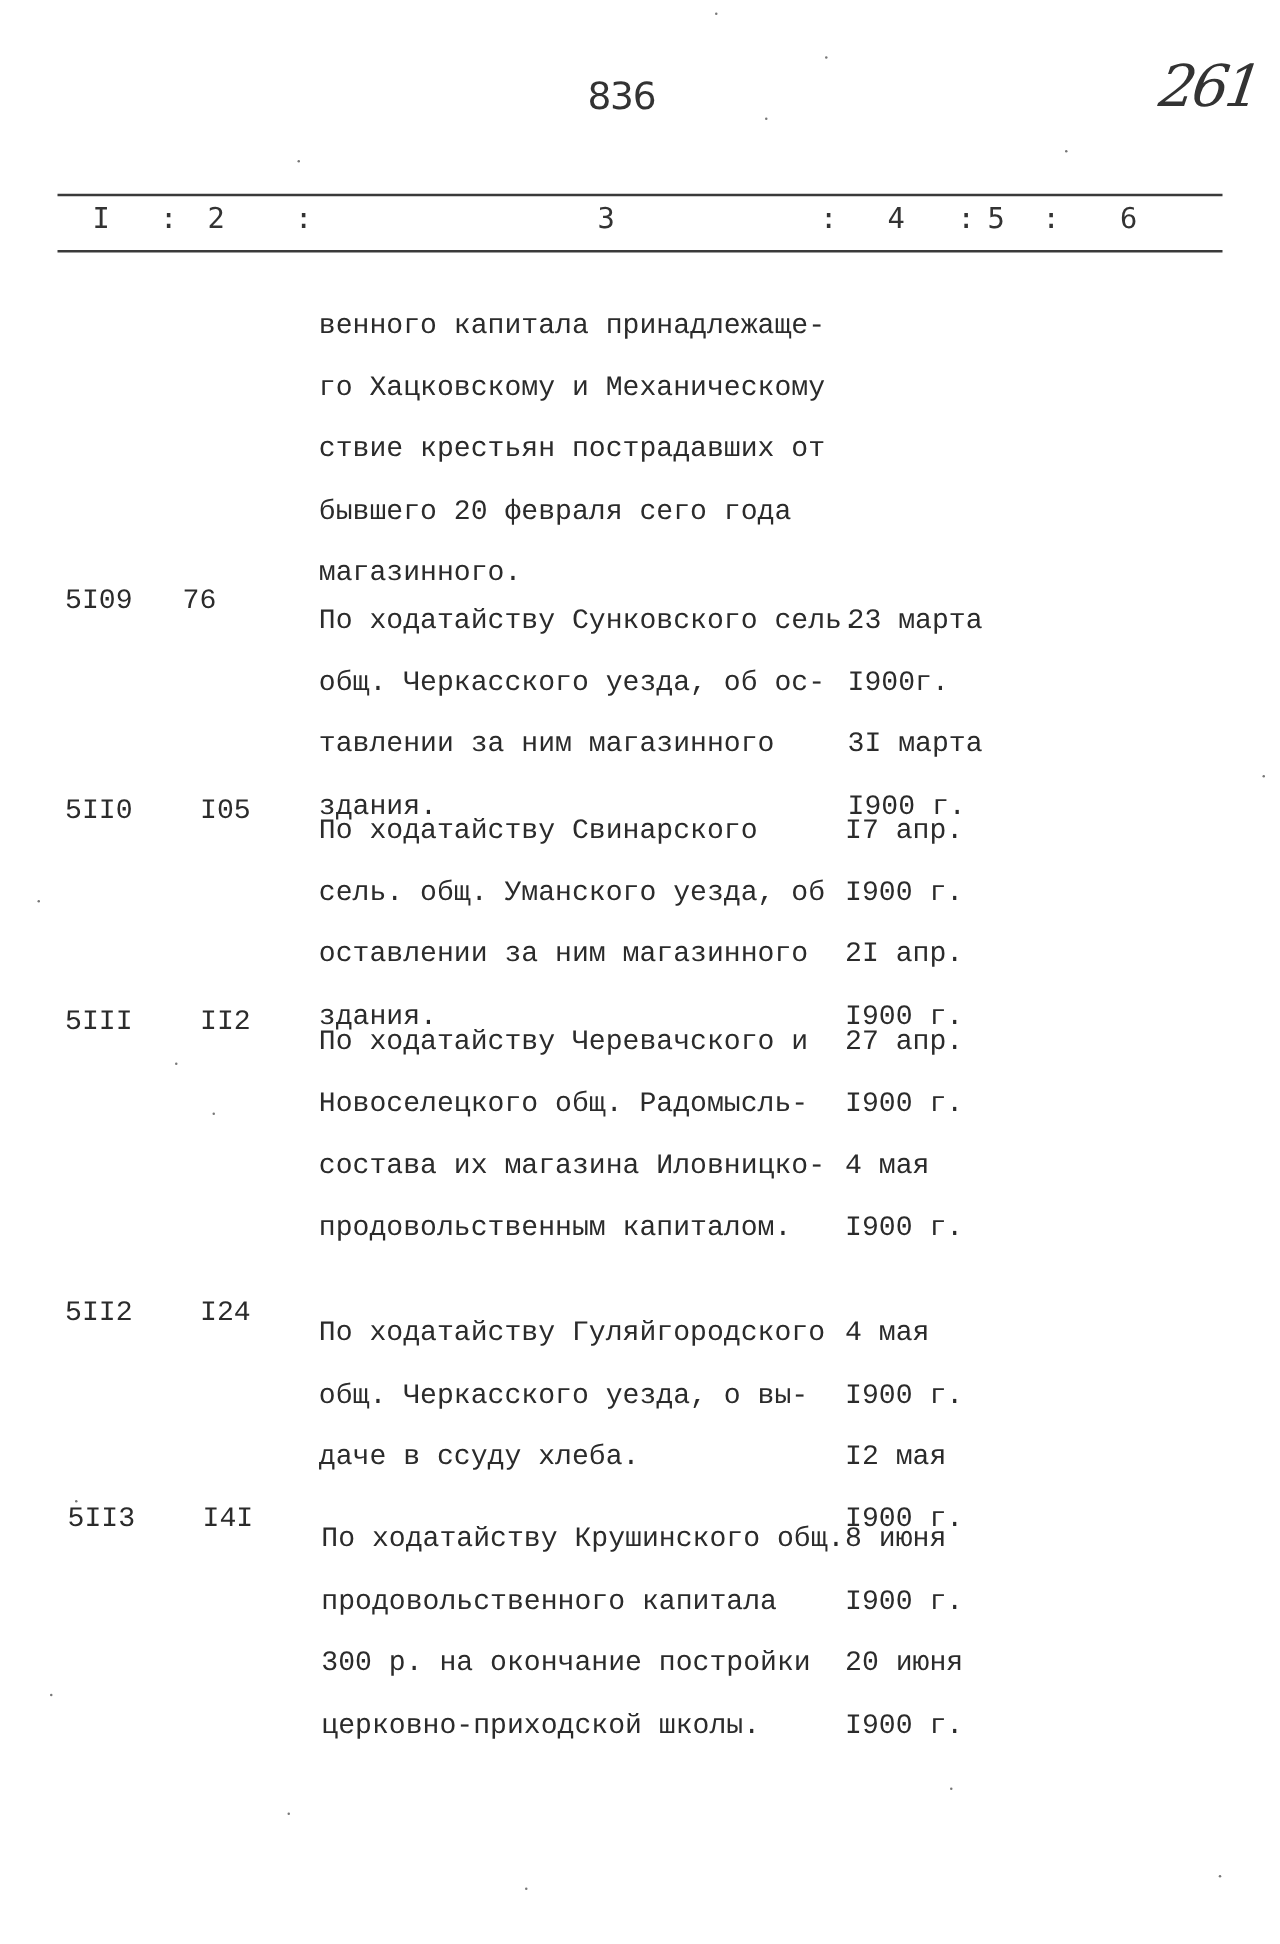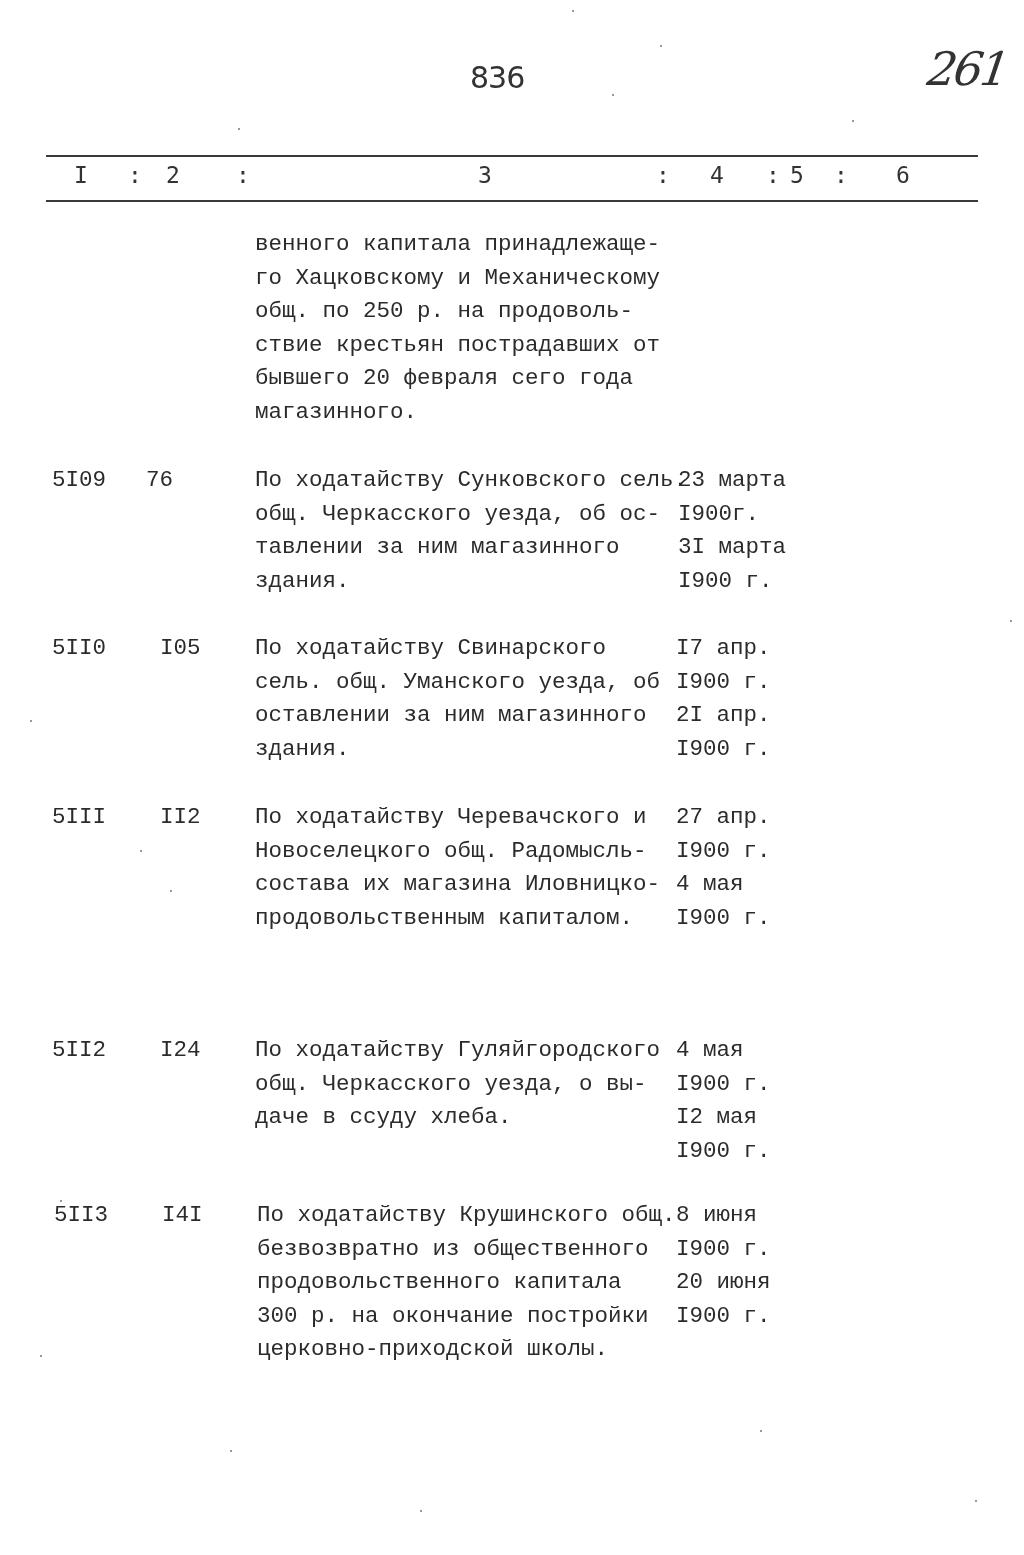--- a/index.html
+++ b/index.html
@@ -37,21 +37,21 @@
   .sep { position: absolute; top: 162px; font-size: 23px; color: #333; font-family: "DejaVu Sans Mono", monospace; }
   .line {
     position: absolute; white-space: pre;
     font-size: 22.5px; line-height: 33.5px; color: #2b2b2b;
   }
   .col1 { left: 52px; }
   .col2 { left: 160px; }
   .col3 { left: 255px; }
   .col4 { left: 676px; }
   .block { position: absolute; }
-  .block .line { position: static; display: block; }
+  .block .line { position: static; display: block; margin-top: 16px; }
   .speck { position: absolute; width: 2px; height: 2px; background: #777; border-radius: 50%; }
 </style>
 </head>
 <body>
 
 <div class="page-number">836</div>
 <div class="archive-number">261</div>
 
 <div class="rule top"></div>
 <div>
@@ -65,21 +65,20 @@
   <span class="sep" style="left:766px">:</span>
   <span class="hdr" style="left:790px">5</span>
   <span class="sep" style="left:834px">:</span>
   <span class="hdr" style="left:896px">6</span>
 </div>
 <div class="rule bottom"></div>
 
 <div class="block col3" style="top:228px">
   <span class="line">венного капитала принадлежаще-</span>
   <span class="line">го Хацковскому и Механическому</span>
-  <span class="line">общ. по 250 р. на продоволь-</span>
   <span class="line">ствие крестьян пострадавших от</span>
   <span class="line">бывшего 20 февраля сего года</span>
   <span class="line">магазинного.</span>
 </div>
 
 <div>
   <span class="line col1" style="top:464px">5I09</span>
   <span class="line col2" style="top:464px;left:146px">76</span>
   <div class="block col3" style="top:464px">
     <span class="line">По ходатайству Сунковского сель.</span>
@@ -143,21 +142,20 @@
     <span class="line">I2 мая</span>
     <span class="line">I900 г.</span>
   </div>
 </div>
 
 <div>
   <span class="line col1" style="top:1199px;left:54px">5II3</span>
   <span class="line col2" style="top:1199px;left:162px">I4I</span>
   <div class="block col3" style="top:1199px;left:257px">
     <span class="line">По ходатайству Крушинского общ.</span>
-    <span class="line">безвозвратно из общественного</span>
     <span class="line">продовольственного капитала</span>
     <span class="line">300 р. на окончание постройки</span>
     <span class="line">церковно-приходской школы.</span>
   </div>
   <div class="block col4" style="top:1199px">
     <span class="line">8 июня</span>
     <span class="line">I900 г.</span>
     <span class="line">20 июня</span>
     <span class="line">I900 г.</span>
   </div>

